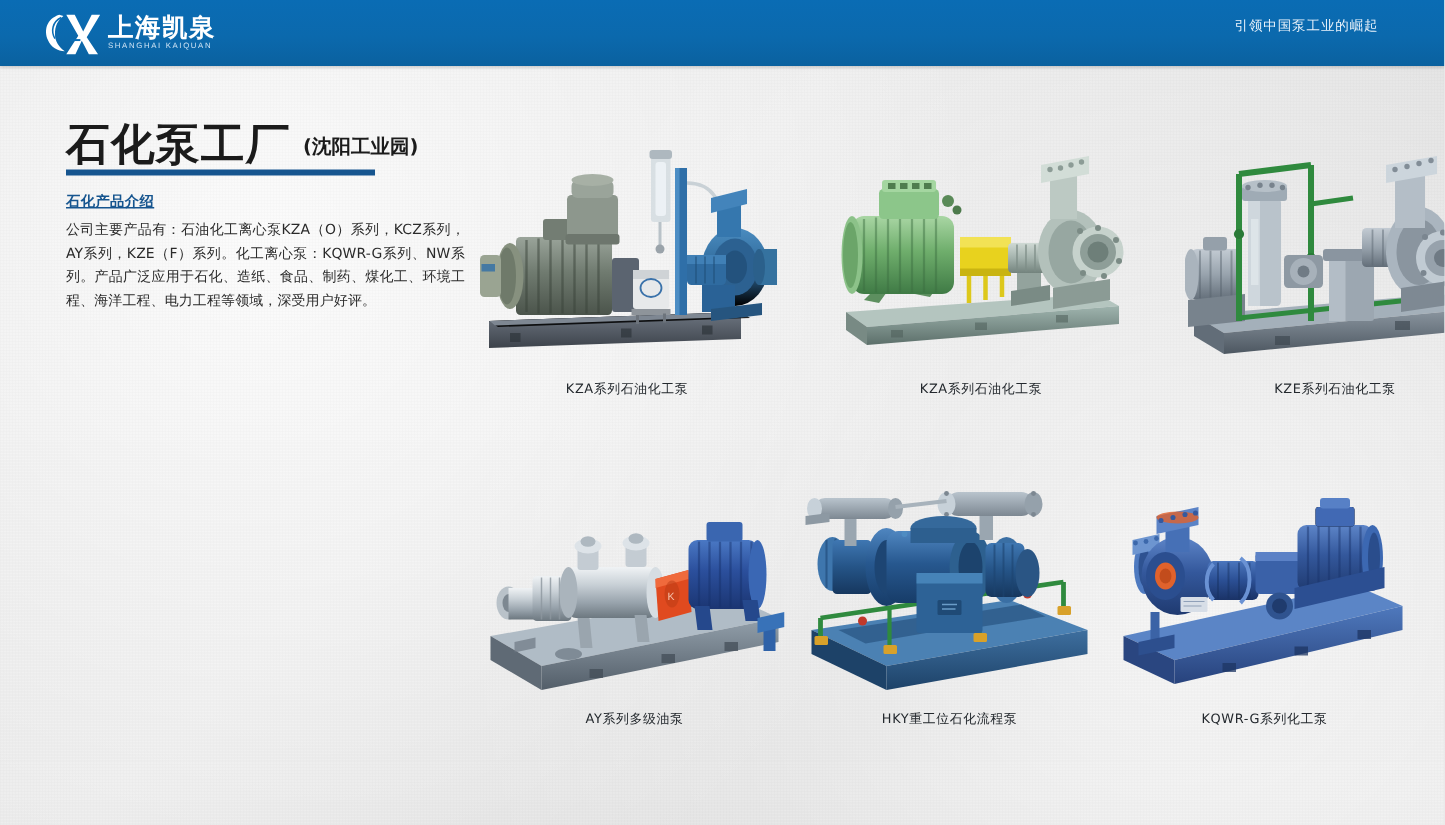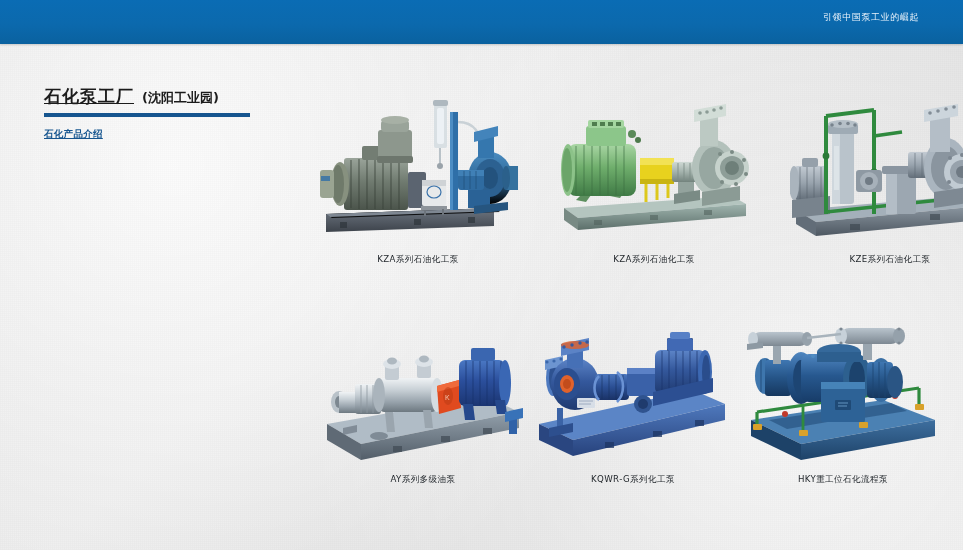--- a/index.html
+++ b/index.html
@@ -34,22 +34,22 @@
     font-family:"DejaVu Sans","Liberation Sans",sans-serif;}
   .logo-en{font-size:5.2px;color:#cfe4f5;letter-spacing:1.1px;line-height:7px;
     font-family:"Liberation Sans",sans-serif;}
   .header-slogan{position:absolute;right:44px;top:0;height:34px;display:flex;align-items:center;
     font-size:9px;color:#eaf3fb;letter-spacing:.6px;
     font-family:Liberation Mono, monospace;}
 
   
   .title-block{position:absolute;left:44px;top:84px;}
   .title-row{display:flex;align-items:flex-end;}
-  .title-main{font-size:17px;font-weight:bold;color:#1b1b1b;letter-spacing:1px;line-height:24px;
-    font-family:"DejaVu Sans","Liberation Sans",sans-serif;text-decoration:underline;}
+  .title-main{font-size:29px;font-weight:bold;color:#1b1b1b;letter-spacing:1px;line-height:24px;
+    font-family:"DejaVu Sans","Liberation Sans",sans-serif;}
   .title-sub{font-size:13px;font-weight:bold;color:#1b1b1b;margin-left:8px;padding-bottom:1px;
     font-family:"DejaVu Sans","Liberation Sans",sans-serif;}
   .title-rule{margin-top:5px;width:206px;height:4px;background:#16558f;}
 
   
   .intro{position:absolute;left:44px;top:128px;width:266px;}
   .intro-head{font-size:9.5px;font-weight:bold;color:#16558f;text-decoration:underline;
     margin-bottom:5px;letter-spacing:.3px;
     font-family:Liberation Serif, serif;}
   .intro-body{font-size:9.3px;color:#2a2a2a;line-height:15.5px;text-align:justify;letter-spacing:.1px;
@@ -65,33 +65,46 @@
   .photo svg{display:block;width:200px;height:152px;}
   .caption{margin-top:6px;font-size:8.6px;color:#23282d;letter-spacing:.4px;white-space:nowrap;
     font-family:"DejaVu Sans","Liberation Sans",sans-serif;}
 </style>
 </head>
 <body>
 
 <div class="slide">
 
   <div class="header">
+    <div class="logo-wrap">
+      <svg class="logo-mark" viewBox="0 0 44 34">
+        <path d="M14 4 C5 7, 3 15, 6 22 C8 27, 13 30, 18 30 C14 27, 11 23, 11 18 C11 12, 13 8, 17 5 Z" fill="#ffffff"></path>
+        <path d="M15.5 6 C9 9, 8 16, 11 21" fill="none" stroke="#0a6cb4" stroke-width="1.1"></path>
+        <path d="M19 4 L25 4 L31 16 L37 4 L43 4 L33.5 20 L41.5 32 L35 32 L30 22.5 L25.5 32 L19 32 L27.5 19 Z" fill="#ffffff"></path>
+        <path d="M22 22 L29 22" stroke="#0a6cb4" stroke-width="1.4"></path>
+      </svg>
+      <div class="logo-text">
+        <div class="logo-cn">上海凯泉</div>
+        <div class="logo-en">SHANGHAI KAIQUAN</div>
+      </div>
+    </div>
     <div class="header-slogan">引领中国泵工业的崛起</div>
   </div>
 
   <div class="title-block">
     <div class="title-row">
       <div class="title-main">石化泵工厂</div>
       <div class="title-sub">(沈阳工业园)</div>
     </div>
     <div class="title-rule"></div>
   </div>
 
   <div class="intro">
     <div class="intro-head">石化产品介绍</div>
+    <div class="intro-body">公司主要产品有：石油化工离心泵KZA（O）系列，KCZ系列，AY系列，KZE（F）系列。化工离心泵：KQWR-G系列、NW系列。产品广泛应用于石化、造纸、食品、制药、煤化工、环境工程、海洋工程、电力工程等领域，深受用户好评。</div>
   </div>
 
   <div class="grid">
 
     <div class="row r1">
 
       <div class="cell">
         <div class="photo">
           <svg viewBox="0 0 200 152">
             <defs>
@@ -470,118 +483,20 @@
             <path d="M182 96 L200 92 L200 102 L182 106 Z" fill="#3872b8"></path>
           </svg>
         </div>
         <div class="caption">AY系列多级油泵</div>
       </div>
 
       <div class="cell">
         <div class="photo">
           <svg viewBox="0 0 200 152">
             <defs>
-              <linearGradient id="kqBlue" x1="0" y1="0" x2="0" y2="1">
-                <stop offset="0" stop-color="#5d85c8"></stop>
-                  <stop offset=".45" stop-color="#34589c"></stop>
-                  <stop offset="1" stop-color="#1f3a70"></stop>
-              </linearGradient>
-              <linearGradient id="kqBlue2" x1="0" y1="0" x2="0" y2="1">
-                <stop offset="0" stop-color="#4b76bd"></stop>
-                  <stop offset=".5" stop-color="#2b4f94"></stop>
-                  <stop offset="1" stop-color="#1a3266"></stop>
-              </linearGradient>
-              <linearGradient id="kqBase" x1="0" y1="0" x2="0" y2="1">
-                <stop offset="0" stop-color="#4f79bd"></stop>
-                  <stop offset="1" stop-color="#27427c"></stop>
-              </linearGradient>
-            </defs>
-
-            <path d="M6 108 L160 74 L192 88 L40 124 Z" fill="#5b85c6"></path>
-            <path d="M6 108 L40 124 L40 140 L6 124 Z" fill="#2a4680"></path>
-            <path d="M40 124 L192 88 L192 104 L40 140 Z" fill="url(#kqBase)"></path>
-            <g fill="#1d3563" opacity=".75">
-              <rect x="72" y="126" width="9" height="6"></rect>
-                <rect x="120" y="115" width="9" height="6"></rect>
-              <rect x="162" y="104" width="9" height="6"></rect>
-            </g>
-
-            <ellipse cx="20" cy="62" rx="7" ry="18" fill="#4e7ac0"></ellipse>
-            <ellipse cx="20" cy="62" rx="4" ry="13" fill="#2e5291"></ellipse>
-            <path d="M12 44 L30 40 L30 50 L12 54 Z" fill="#6d95d0"></path>
-            <g fill="#3c68ab">
-                <circle cx="14" cy="46" r="1.6"></circle>
-                <circle cx="21" cy="45" r="1.6"></circle>
-                <circle cx="28" cy="43" r="1.6"></circle>
-              </g>
-
-            <ellipse cx="42" cy="68" rx="24" ry="26" fill="url(#kqBlue)"></ellipse>
-            <ellipse cx="34" cy="68" rx="13" ry="16" fill="#2b4e8f"></ellipse>
-            <ellipse cx="34" cy="68" rx="7" ry="9" fill="#e0622c"></ellipse>
-            <ellipse cx="34" cy="68" rx="4" ry="5" fill="#c24c1c"></ellipse>
-
-            <rect x="34" y="34" width="16" height="18" fill="#4670b6"></rect>
-            <path d="M28 28 L56 22 L56 34 L28 40 Z" fill="#5b83c6"></path>
-            <ellipse cx="42" cy="29" rx="14" ry="4" fill="#e0622c" opacity=".8"></ellipse>
-            <g fill="#35599e">
-                <circle cx="31" cy="31" r="1.7"></circle>
-                <circle cx="39" cy="29" r="1.7"></circle>
-              <circle cx="47" cy="27" r="1.7"></circle>
-                <circle cx="54" cy="26" r="1.7"></circle>
-              </g>
-
-            <rect x="44" y="82" width="18" height="10" rx="1" fill="#d7dee7"></rect>
-            <g stroke="#8fa0b8" stroke-width=".8">
-              <line x1="46" y1="85" x2="60" y2="85"></line>
-                <line x1="46" y1="88" x2="58" y2="88"></line>
-            </g>
-
-            <rect x="62" y="58" width="34" height="26" rx="4" fill="url(#kqBlue2)"></rect>
-            <g opacity=".45" stroke="#16305e" stroke-width="1.3">
-              <line x1="69" y1="59" x2="69" y2="83"></line>
-                <line x1="76" y1="59" x2="76" y2="83"></line>
-              <line x1="83" y1="59" x2="83" y2="83"></line>
-                <line x1="90" y1="59" x2="90" y2="83"></line>
-            </g>
-            <path d="M66 60 C60 66, 60 78, 66 84" fill="none" stroke="#6a92d4" stroke-width="2.6"></path>
-            <path d="M84 56 C92 62, 92 78, 84 86" fill="none" stroke="#6a92d4" stroke-width="2.6"></path>
-
-            <rect x="94" y="52" width="30" height="28" rx="3" fill="#3a61a8"></rect>
-            <rect x="94" y="52" width="30" height="6" fill="#5b81c6"></rect>
-            <circle cx="110" cy="88" r="9" fill="#2f538f"></circle>
-            <circle cx="110" cy="88" r="5" fill="#1f3b6d"></circle>
-
-            <rect x="122" y="34" width="50" height="44" rx="6" fill="url(#kqBlue)"></rect>
-            <g opacity=".45" stroke="#18326a" stroke-width="1.5">
-              <line x1="129" y1="35" x2="129" y2="77"></line>
-                <line x1="136" y1="35" x2="136" y2="77"></line>
-              <line x1="143" y1="35" x2="143" y2="77"></line>
-                <line x1="150" y1="35" x2="150" y2="77"></line>
-              <line x1="157" y1="35" x2="157" y2="77"></line>
-                <line x1="164" y1="35" x2="164" y2="77"></line>
-            </g>
-            <ellipse cx="172" cy="56" rx="7" ry="22" fill="#3c68b2"></ellipse>
-            <ellipse cx="173" cy="56" rx="4" ry="17" fill="#2a4d8c"></ellipse>
-            <rect x="134" y="22" width="26" height="13" rx="2" fill="#41six9b4"></rect>
-            <rect x="134" y="22" width="26" height="13" rx="2" fill="#4169b4"></rect>
-            <rect x="137" y="16" width="20" height="7" rx="2" fill="#5780c6"></rect>
-
-            <path d="M120 76 L180 62 L180 76 L120 90 Z" fill="#2c4f92"></path>
-
-            <rect x="24" y="92" width="6" height="22" fill="#3b63a6"></rect>
-            <path d="M16 112 L40 107 L40 116 L16 121 Z" fill="#2d4f8e"></path>
-          </svg>
-        </div>
-        <div class="caption">KQWR-G系列化工泵</div>
-      </div>
-
-      <div class="cell">
-        <div class="photo">
-          <svg viewBox="0 0 200 152">
-            <defs>
               <linearGradient id="hkyBlue" x1="0" y1="0" x2="0" y2="1">
                 <stop offset="0" stop-color="#4f86c0"></stop>
                   <stop offset=".45" stop-color="#27588f"></stop>
                   <stop offset="1" stop-color="#173c68"></stop>
               </linearGradient>
               <linearGradient id="hkyBlue2" x1="0" y1="0" x2="0" y2="1">
                 <stop offset="0" stop-color="#3f77b2"></stop>
                   <stop offset=".5" stop-color="#255487"></stop>
                   <stop offset="1" stop-color="#16375e"></stop>
               </linearGradient>
@@ -674,15 +589,113 @@
             <rect x="30" y="30" width="8" height="18" fill="#9aa6b0"></rect>
             <rect x="120" y="28" width="9" height="16" fill="#9aa6b0"></rect>
             <path d="M64 22 L98 18" stroke="#a8b3bc" stroke-width="2.6" fill="none"></path>
 
             <ellipse cx="96" cy="36" rx="22" ry="8" fill="#35699b"></ellipse>
             <rect x="74" y="36" width="44" height="10" fill="#2d5f8f"></rect>
           </svg>
         </div>
         <div class="caption">HKY重工位石化流程泵</div>
       </div>
+
+      <div class="cell">
+        <div class="photo">
+          <svg viewBox="0 0 200 152">
+            <defs>
+              <linearGradient id="kqBlue" x1="0" y1="0" x2="0" y2="1">
+                <stop offset="0" stop-color="#5d85c8"></stop>
+                  <stop offset=".45" stop-color="#34589c"></stop>
+                  <stop offset="1" stop-color="#1f3a70"></stop>
+              </linearGradient>
+              <linearGradient id="kqBlue2" x1="0" y1="0" x2="0" y2="1">
+                <stop offset="0" stop-color="#4b76bd"></stop>
+                  <stop offset=".5" stop-color="#2b4f94"></stop>
+                  <stop offset="1" stop-color="#1a3266"></stop>
+              </linearGradient>
+              <linearGradient id="kqBase" x1="0" y1="0" x2="0" y2="1">
+                <stop offset="0" stop-color="#4f79bd"></stop>
+                  <stop offset="1" stop-color="#27427c"></stop>
+              </linearGradient>
+            </defs>
+
+            <path d="M6 108 L160 74 L192 88 L40 124 Z" fill="#5b85c6"></path>
+            <path d="M6 108 L40 124 L40 140 L6 124 Z" fill="#2a4680"></path>
+            <path d="M40 124 L192 88 L192 104 L40 140 Z" fill="url(#kqBase)"></path>
+            <g fill="#1d3563" opacity=".75">
+              <rect x="72" y="126" width="9" height="6"></rect>
+                <rect x="120" y="115" width="9" height="6"></rect>
+              <rect x="162" y="104" width="9" height="6"></rect>
+            </g>
+
+            <ellipse cx="20" cy="62" rx="7" ry="18" fill="#4e7ac0"></ellipse>
+            <ellipse cx="20" cy="62" rx="4" ry="13" fill="#2e5291"></ellipse>
+            <path d="M12 44 L30 40 L30 50 L12 54 Z" fill="#6d95d0"></path>
+            <g fill="#3c68ab">
+                <circle cx="14" cy="46" r="1.6"></circle>
+                <circle cx="21" cy="45" r="1.6"></circle>
+                <circle cx="28" cy="43" r="1.6"></circle>
+              </g>
+
+            <ellipse cx="42" cy="68" rx="24" ry="26" fill="url(#kqBlue)"></ellipse>
+            <ellipse cx="34" cy="68" rx="13" ry="16" fill="#2b4e8f"></ellipse>
+            <ellipse cx="34" cy="68" rx="7" ry="9" fill="#e0622c"></ellipse>
+            <ellipse cx="34" cy="68" rx="4" ry="5" fill="#c24c1c"></ellipse>
+
+            <rect x="34" y="34" width="16" height="18" fill="#4670b6"></rect>
+            <path d="M28 28 L56 22 L56 34 L28 40 Z" fill="#5b83c6"></path>
+            <ellipse cx="42" cy="29" rx="14" ry="4" fill="#e0622c" opacity=".8"></ellipse>
+            <g fill="#35599e">
+                <circle cx="31" cy="31" r="1.7"></circle>
+                <circle cx="39" cy="29" r="1.7"></circle>
+              <circle cx="47" cy="27" r="1.7"></circle>
+                <circle cx="54" cy="26" r="1.7"></circle>
+              </g>
+
+            <rect x="44" y="82" width="18" height="10" rx="1" fill="#d7dee7"></rect>
+            <g stroke="#8fa0b8" stroke-width=".8">
+              <line x1="46" y1="85" x2="60" y2="85"></line>
+                <line x1="46" y1="88" x2="58" y2="88"></line>
+            </g>
+
+            <rect x="62" y="58" width="34" height="26" rx="4" fill="url(#kqBlue2)"></rect>
+            <g opacity=".45" stroke="#16305e" stroke-width="1.3">
+              <line x1="69" y1="59" x2="69" y2="83"></line>
+                <line x1="76" y1="59" x2="76" y2="83"></line>
+              <line x1="83" y1="59" x2="83" y2="83"></line>
+                <line x1="90" y1="59" x2="90" y2="83"></line>
+            </g>
+            <path d="M66 60 C60 66, 60 78, 66 84" fill="none" stroke="#6a92d4" stroke-width="2.6"></path>
+            <path d="M84 56 C92 62, 92 78, 84 86" fill="none" stroke="#6a92d4" stroke-width="2.6"></path>
+
+            <rect x="94" y="52" width="30" height="28" rx="3" fill="#3a61a8"></rect>
+            <rect x="94" y="52" width="30" height="6" fill="#5b81c6"></rect>
+            <circle cx="110" cy="88" r="9" fill="#2f538f"></circle>
+            <circle cx="110" cy="88" r="5" fill="#1f3b6d"></circle>
+
+            <rect x="122" y="34" width="50" height="44" rx="6" fill="url(#kqBlue)"></rect>
+            <g opacity=".45" stroke="#18326a" stroke-width="1.5">
+              <line x1="129" y1="35" x2="129" y2="77"></line>
+                <line x1="136" y1="35" x2="136" y2="77"></line>
+              <line x1="143" y1="35" x2="143" y2="77"></line>
+                <line x1="150" y1="35" x2="150" y2="77"></line>
+              <line x1="157" y1="35" x2="157" y2="77"></line>
+                <line x1="164" y1="35" x2="164" y2="77"></line>
+            </g>
+            <ellipse cx="172" cy="56" rx="7" ry="22" fill="#3c68b2"></ellipse>
+            <ellipse cx="173" cy="56" rx="4" ry="17" fill="#2a4d8c"></ellipse>
+            <rect x="134" y="22" width="26" height="13" rx="2" fill="#41six9b4"></rect>
+            <rect x="134" y="22" width="26" height="13" rx="2" fill="#4169b4"></rect>
+            <rect x="137" y="16" width="20" height="7" rx="2" fill="#5780c6"></rect>
+
+            <path d="M120 76 L180 62 L180 76 L120 90 Z" fill="#2c4f92"></path>
+
+            <rect x="24" y="92" width="6" height="22" fill="#3b63a6"></rect>
+            <path d="M16 112 L40 107 L40 116 L16 121 Z" fill="#2d4f8e"></path>
+          </svg>
+        </div>
+        <div class="caption">KQWR-G系列化工泵</div>
+      </div>
     </div>
   </div>
 </div>
 
 </body></html>

